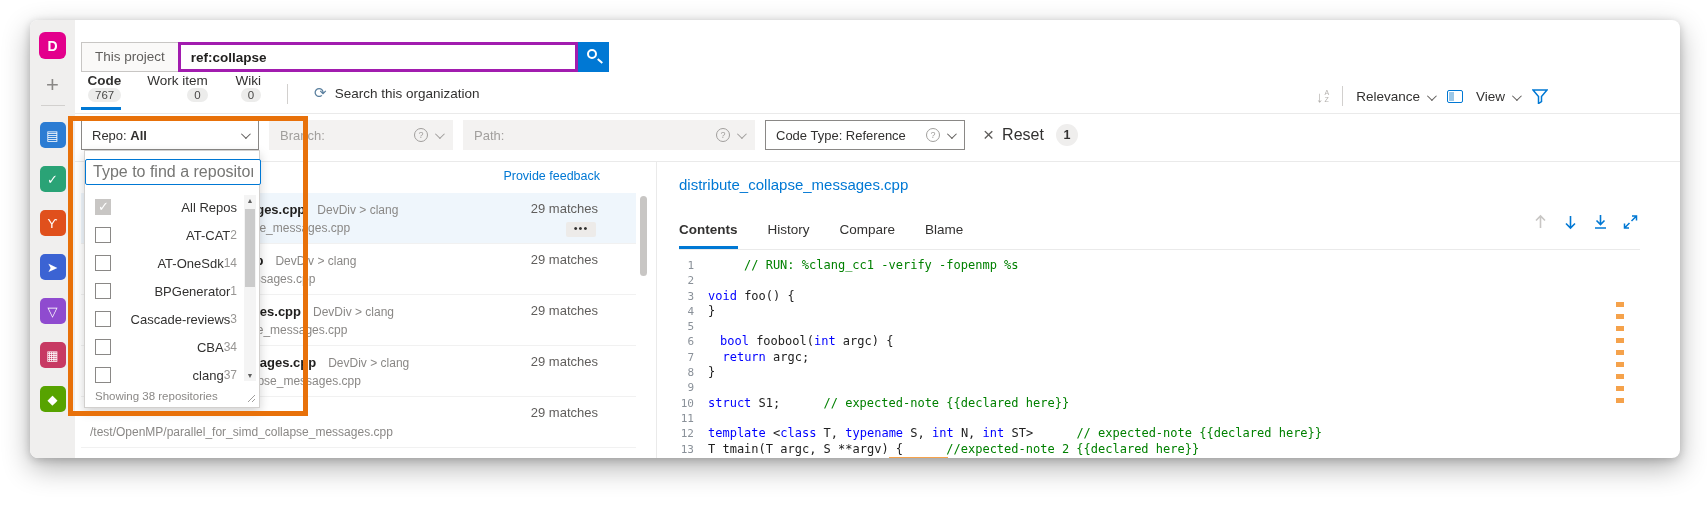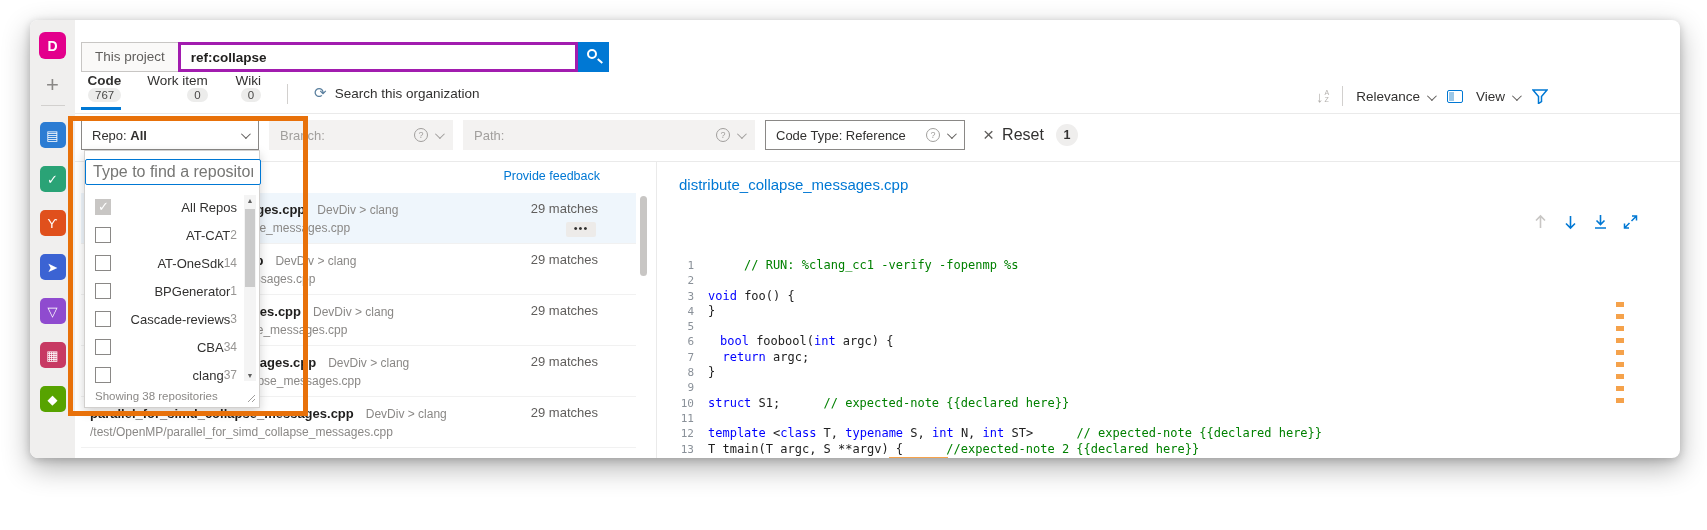--- a/index.html
+++ b/index.html
@@ -214,30 +214,35 @@
             <div class="rline1"><span class="rfile">for_simd_collapse_messages.cpp</span><span class="rpath">DevDiv &gt; clang</span></div>
             <div class="rsub">/test/OpenMP/for_simd_collapse_messages.cpp</div>
             <div class="rmatches">29 matches</div>
           </div>
           <div class="rrow">
             <div class="rline1"><span class="rfile">parallel_for_collapse_messages.cpp</span><span class="rpath">DevDiv &gt; clang</span></div>
             <div class="rsub">/test/OpenMP/parallel_for_collapse_messages.cpp</div>
             <div class="rmatches">29 matches</div>
           </div>
           <div class="rrow">
-            <div class="rline1"><span class="rfile">parallel_for_simd_collapse_messages.cpp</span><span class="rpath">DevDiv &gt; clang</span></div>
             <div class="rsub">/test/OpenMP/parallel_for_simd_collapse_messages.cpp</div>
             <div class="rmatches">29 matches</div>
           </div>
         </div>
       <div class="rscroll"></div>
     </div>
 
     <div class="fp">
       <span class="fp-title">distribute_collapse_messages.cpp</span>
+      <div class="fp-tabs" id="fp-tabs-host">
+          <div class="fptab active">Contents</div>
+          <div class="fptab">History</div>
+          <div class="fptab">Compare</div>
+          <div class="fptab">Blame</div>
+        </div>
       <div class="fp-icons">
         <svg width="15" height="16" viewBox="0 0 15 16">
             <path d="M7.5 14 V2 M3 6.5 L7.5 2 L12 6.5" fill="none" stroke="#c8c6c4" stroke-width="1.6"></path>
           </svg>
         <svg width="15" height="16" viewBox="0 0 15 16">
             <path d="M7.5 2 V14 M3 9.5 L7.5 14 L12 9.5" fill="none" stroke="#0078d4" stroke-width="1.6"></path>
           </svg>
         <svg width="15" height="16" viewBox="0 0 15 16">
             <path d="M7.5 1 V10 M3.5 6.5 L7.5 10.5 L11.5 6.5" fill="none" stroke="#0078d4" stroke-width="1.6"></path>
             <path d="M2 14 H13" stroke="#0078d4" stroke-width="1.6"></path>

